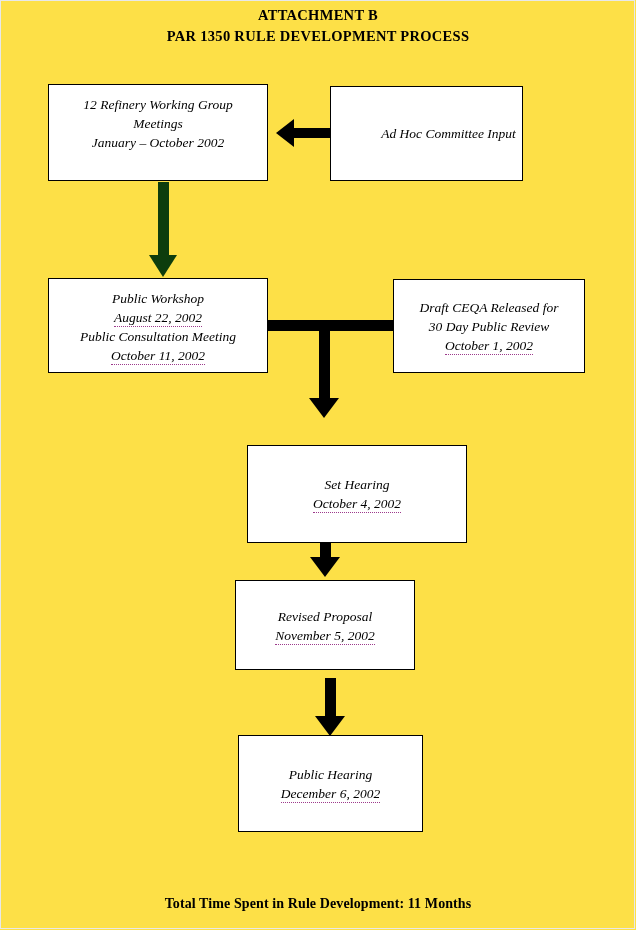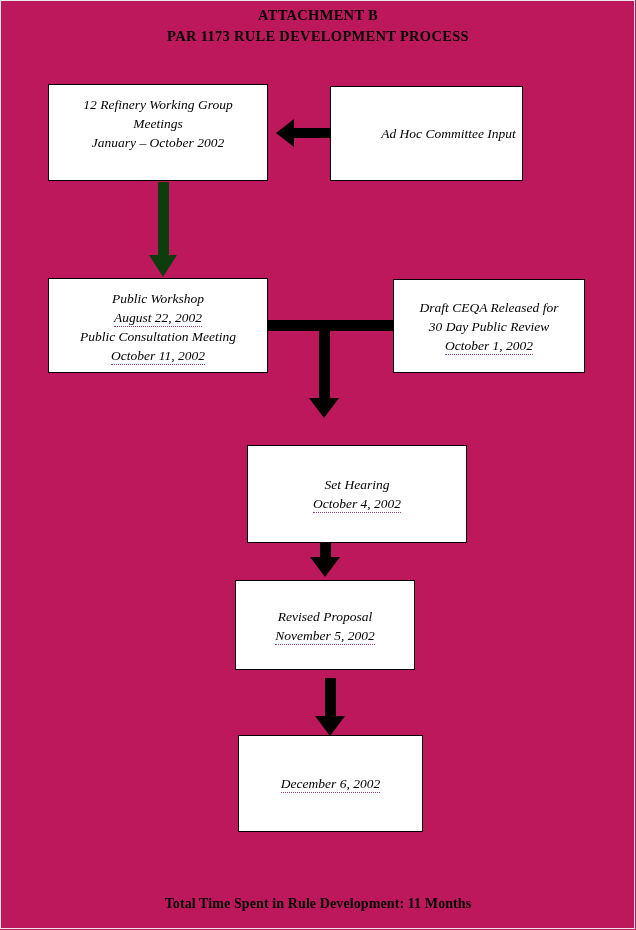--- a/index.html
+++ b/index.html
@@ -4,21 +4,21 @@
 <style>
   html, body {
     margin: 0;
     padding: 0;
     background: #ffffff;
   }
   #page {
     position: relative;
     width: 636px;
     height: 930px;
-    background: #be185d;
+    background: #fde047;
     overflow: hidden;
     font-family: "Liberation Serif", "DejaVu Serif", serif;
     color: #000000;
   }
   #page-frame {
     position: absolute;
     left: 0;
     top: 0;
     width: 635px;
     height: 929px;
@@ -119,21 +119,21 @@
 </style>
 </head>
 <body>
 
 <div id="page">
 
   <div id="page-frame"></div>
 
   <div class="title-block">
     <div class="title-line">ATTACHMENT B</div>
-    <div class="title-line">PAR 1173 RULE DEVELOPMENT PROCESS</div>
+    <div class="title-line">PAR 1350 RULE DEVELOPMENT PROCESS</div>
   </div>
 
   <div class="node align-top" style="left:48px; top:84px; width:220px; height:97px;">
     <span class="node-text">12 Refinery Working Group</span>
     <span class="node-text">Meetings</span>
     <span class="node-text">January – October 2002</span>
   </div>
 
   <div class="node align-mid" style="left:330px; top:86px; width:193px; height:95px;">
     <span class="node-text" style="position:relative; left:22px;">Ad Hoc Committee Input</span>
@@ -182,18 +182,19 @@
     <span class="node-text">Revised Proposal</span>
     <span class="node-text"><span class="dated">November 5, 2002</span></span>
   </div>
 
   <div class="conn" style="left:315px; top:678px; width:30px; height:62px;">
     <div class="v-shaft" style="position:absolute; left:10px; top:0px; width:11px; height:40px;"></div>
     <div class="v-head" style="position:absolute; left:0px; top:38px;"></div>
   </div>
 
   <div class="node align-mid" style="left:238px; top:735px; width:185px; height:97px;">
+    <span class="node-text">Public Hearing</span>
     <span class="node-text"><span class="dated">December 6, 2002</span></span>
   </div>
 
   <div class="footer-line">Total Time Spent in Rule Development: 11 Months</div>
 
 </div>
 
 </body></html>

